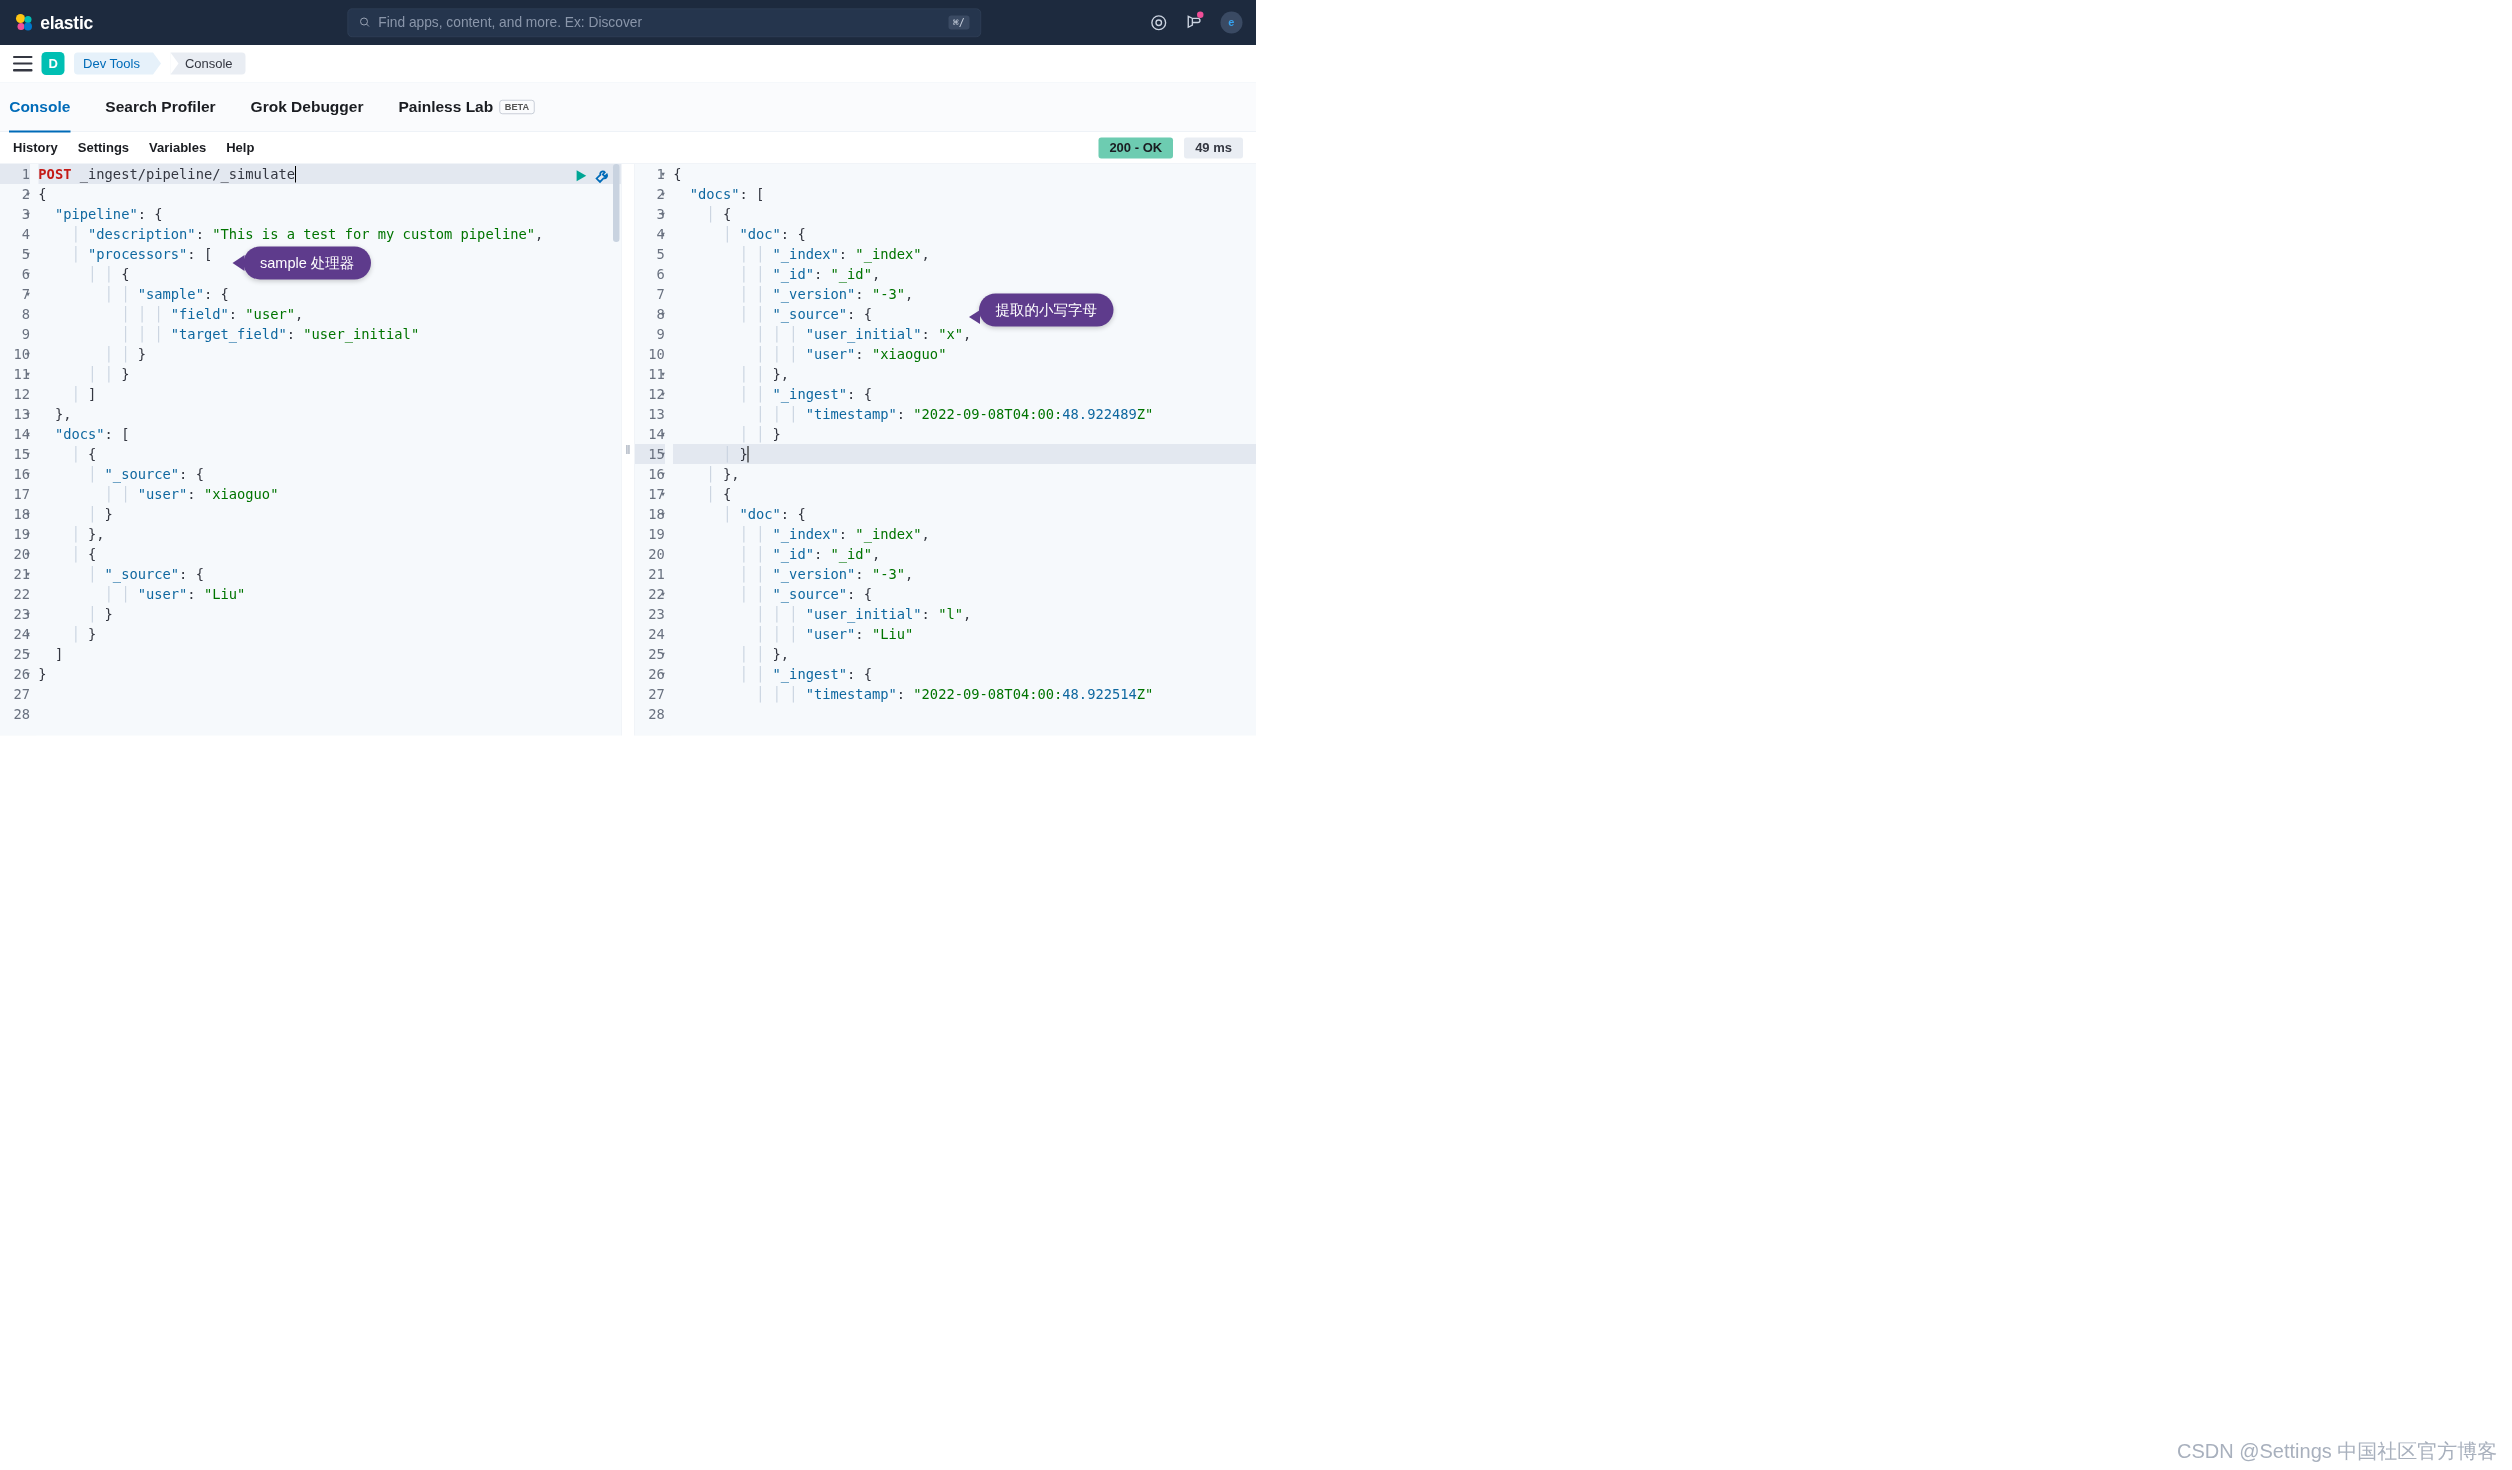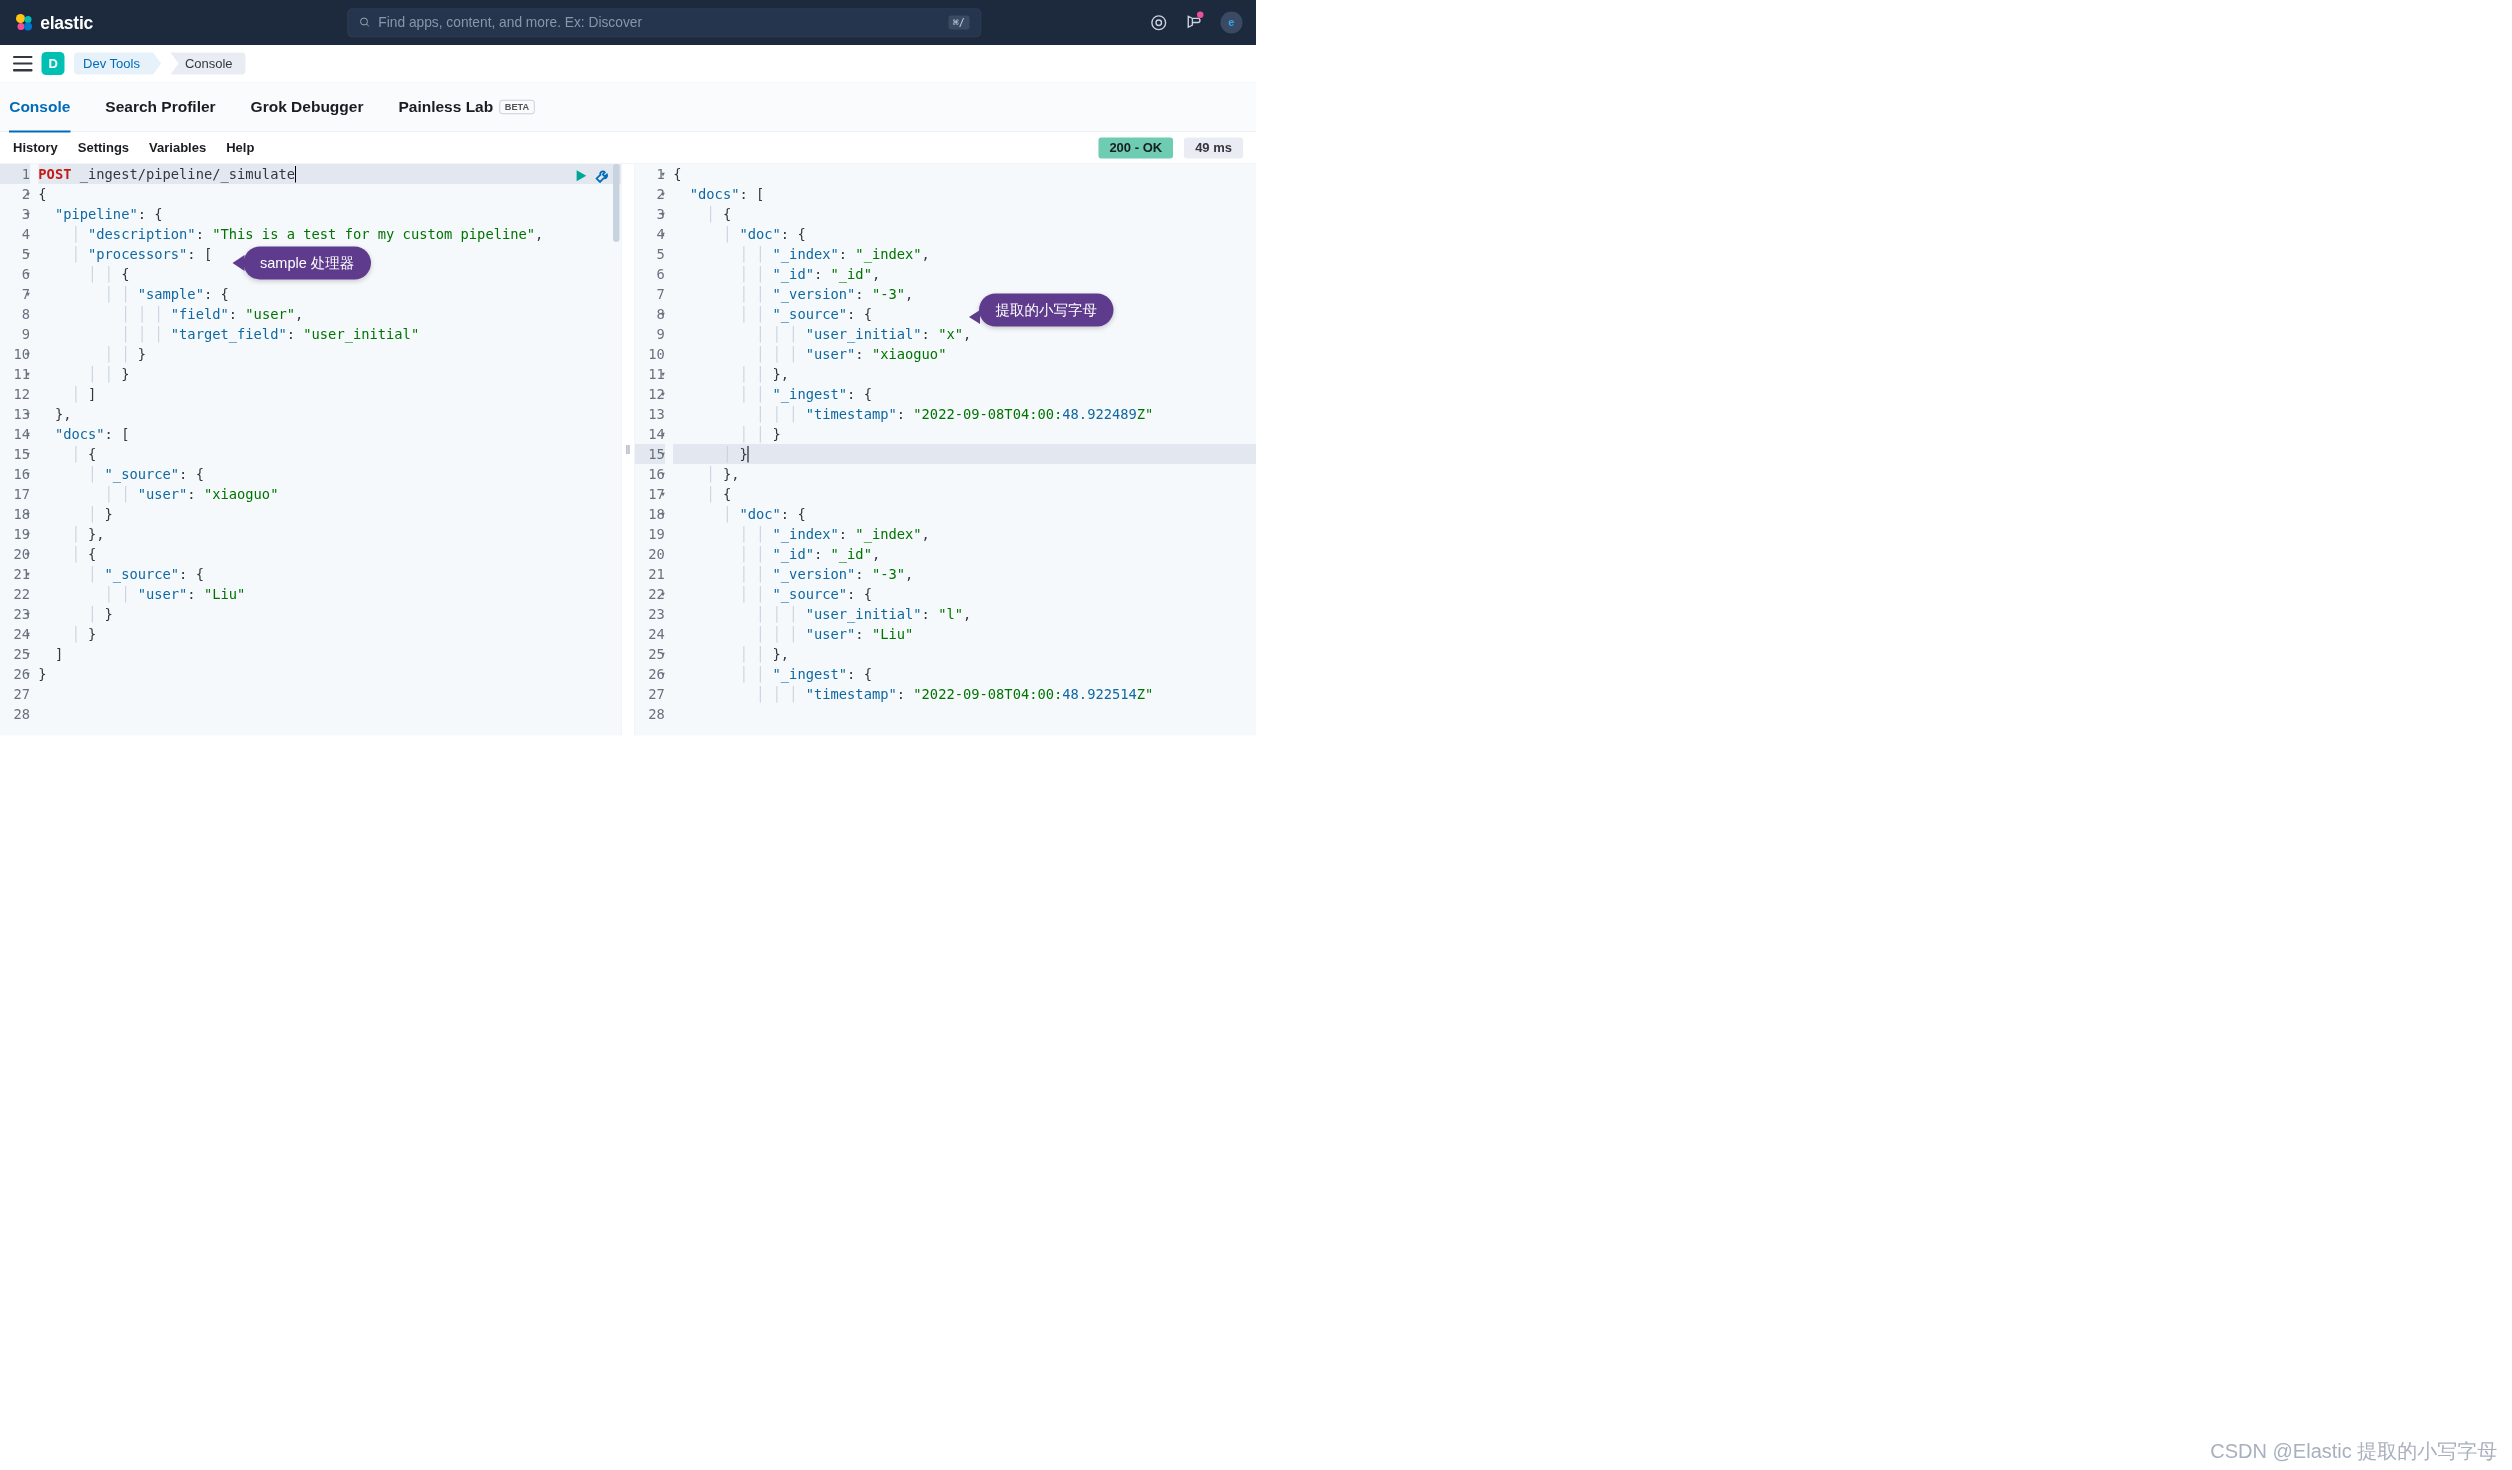--- a/index.html
+++ b/index.html
@@ -256,14 +256,14 @@
           <div class="gutter-line">28</div>
         </div>
     <div class="code" id="res-code"><div class="code-line"><span class="punct">{</span></div><div class="code-line">  <span class="key">"docs"</span><span class="punct">: [</span></div><div class="code-line">    <span class="guide">│ </span><span class="punct">{</span></div><div class="code-line">      <span class="guide">│ </span><span class="key">"doc"</span><span class="punct">: {</span></div><div class="code-line">        <span class="guide">│ │ </span><span class="key">"_index"</span><span class="punct">: </span><span class="str">"_index"</span><span class="punct">,</span></div><div class="code-line">        <span class="guide">│ │ </span><span class="key">"_id"</span><span class="punct">: </span><span class="str">"_id"</span><span class="punct">,</span></div><div class="code-line">        <span class="guide">│ │ </span><span class="key">"_version"</span><span class="punct">: </span><span class="str">"-3"</span><span class="punct">,</span></div><div class="code-line">        <span class="guide">│ │ </span><span class="key">"_source"</span><span class="punct">: {</span></div><div class="code-line">          <span class="guide">│ │ │ </span><span class="key">"user_initial"</span><span class="punct">: </span><span class="str">"x"</span><span class="punct">,</span></div><div class="code-line">          <span class="guide">│ │ │ </span><span class="key">"user"</span><span class="punct">: </span><span class="str">"xiaoguo"</span></div><div class="code-line">        <span class="guide">│ │ </span><span class="punct">},</span></div><div class="code-line">        <span class="guide">│ │ </span><span class="key">"_ingest"</span><span class="punct">: {</span></div><div class="code-line">          <span class="guide">│ │ │ </span><span class="key">"timestamp"</span><span class="punct">: </span><span class="str">"2022-09-08T04:00:</span><span class="key">48.922489</span><span class="str">Z"</span></div><div class="code-line">        <span class="guide">│ │ </span><span class="punct">}</span></div><div class="code-line hl">      <span class="guide">│ </span><span class="punct">}</span><span class="cursor"></span></div><div class="code-line">    <span class="guide">│ </span><span class="punct">},</span></div><div class="code-line">    <span class="guide">│ </span><span class="punct">{</span></div><div class="code-line">      <span class="guide">│ </span><span class="key">"doc"</span><span class="punct">: {</span></div><div class="code-line">        <span class="guide">│ │ </span><span class="key">"_index"</span><span class="punct">: </span><span class="str">"_index"</span><span class="punct">,</span></div><div class="code-line">        <span class="guide">│ │ </span><span class="key">"_id"</span><span class="punct">: </span><span class="str">"_id"</span><span class="punct">,</span></div><div class="code-line">        <span class="guide">│ │ </span><span class="key">"_version"</span><span class="punct">: </span><span class="str">"-3"</span><span class="punct">,</span></div><div class="code-line">        <span class="guide">│ │ </span><span class="key">"_source"</span><span class="punct">: {</span></div><div class="code-line">          <span class="guide">│ │ │ </span><span class="key">"user_initial"</span><span class="punct">: </span><span class="str">"l"</span><span class="punct">,</span></div><div class="code-line">          <span class="guide">│ │ │ </span><span class="key">"user"</span><span class="punct">: </span><span class="str">"Liu"</span></div><div class="code-line">        <span class="guide">│ │ </span><span class="punct">},</span></div><div class="code-line">        <span class="guide">│ │ </span><span class="key">"_ingest"</span><span class="punct">: {</span></div><div class="code-line">          <span class="guide">│ │ │ </span><span class="key">"timestamp"</span><span class="punct">: </span><span class="str">"2022-09-08T04:00:</span><span class="key">48.922514</span><span class="str">Z"</span></div><div class="code-line"></div></div>
     <div class="bubble b2">提取的小写字母</div>
   </div>
 
 </div>
 
 </div>
 
-<div class="watermark">CSDN @Elastic 提取的小写字母</div>
+<div class="watermark">CSDN @Settings 中国社区官方博客</div>
 
 
 </body></html>

